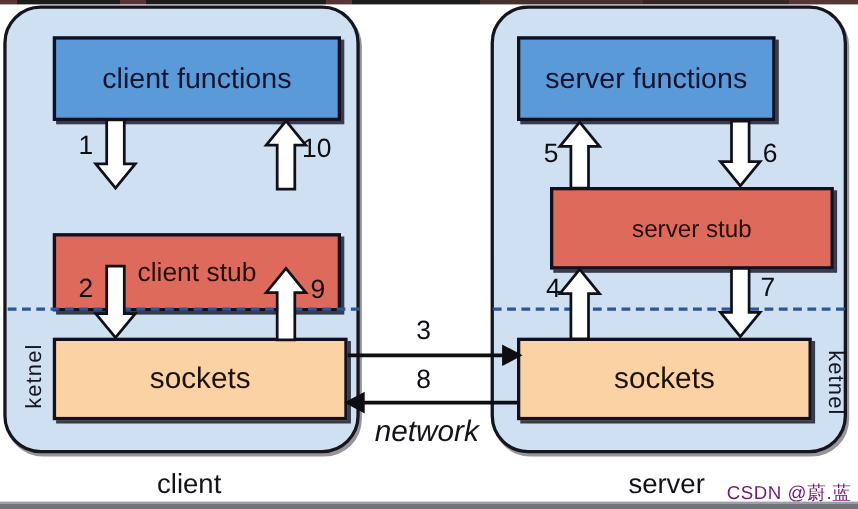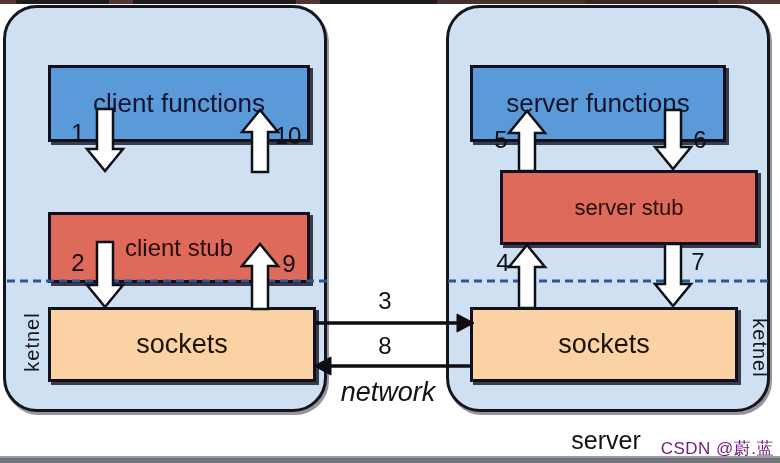--- a/index.html
+++ b/index.html
@@ -33,30 +33,30 @@
   #client-panel { left: 3px; }
   #server-panel { left: 446px; }
   .box {
     position: absolute;
     border: 3px solid #101020;
     box-sizing: border-box;
     display: flex; align-items: center; justify-content: center;
     text-align: center;
     box-shadow: 3px 3px 0 rgba(18,18,30,0.8);
   }
-  .box-blue   { background: #5b9ad8; color: #13132d; font-size: 26px; margin-top: 32px; }
+  .box-blue   { background: #5b9ad8; color: #13132d; font-size: 26px; }
   .box-red    { background: #de6a5c; color: #260d0b; font-size: 24px; }
   .box-peach  { background: #fbd2a3; color: #1c1208; font-size: 27px; }
   .stub-two-line { font-size: 22px; line-height: 26px; }
   
   #client-functions-box { left: 48px; top: 33px;  width: 262px; height: 77px; }
   #client-stub-box      { left: 48px; top: 172px; width: 262px; height: 71px; margin-top: 40px; }
   #client-sockets-box   { left: 48px; top: 307px; width: 268px; height: 75px; }
   
-  #server-functions-box { left: 470px; top: 33px;  width: 256px; height: 77px; }
+  #server-functions-box { left: 470px; top: 33px;  width: 235px; height: 77px; }
   #server-stub-box      { left: 500px; top: 170px; width: 258px; height: 75px; }
   #server-sockets-box   { left: 470px; top: 307px; width: 268px; height: 75px; }
 
   svg.overlay { position: absolute; left: 0; top: 0; pointer-events: none; }
 
   .num-label {
     position: absolute;
     transform: translate(-50%, -50%);
     font-size: 24px;
     color: #0e0e14;
@@ -165,18 +165,19 @@
   <div class="num-label" style="left:503px; top:263px;">4</div>
   <div class="num-label" style="left:698px; top:262px;">7</div>
   <div class="num-label" style="left:385px; top:301px;">3</div>
   <div class="num-label" style="left:385px; top:346px;">8</div>
 
   <div class="side-label" style="left:32px; top:342px;">ketnel</div>
   <div class="side-label cw" style="left:759px; top:348px;">ketnel</div>
 
   <div class="network-label" style="left:388px; top:392px;">network</div>
 
+  <div class="panel-caption" style="left:172px; top:426px;">client</div>
   <div class="panel-caption" style="left:606px; top:426px;">server</div>
 
   <div class="watermark">CSDN @蔚.蓝</div>
 
   <div class="bottom-strip"></div>
 </div>
 
 </body></html>

